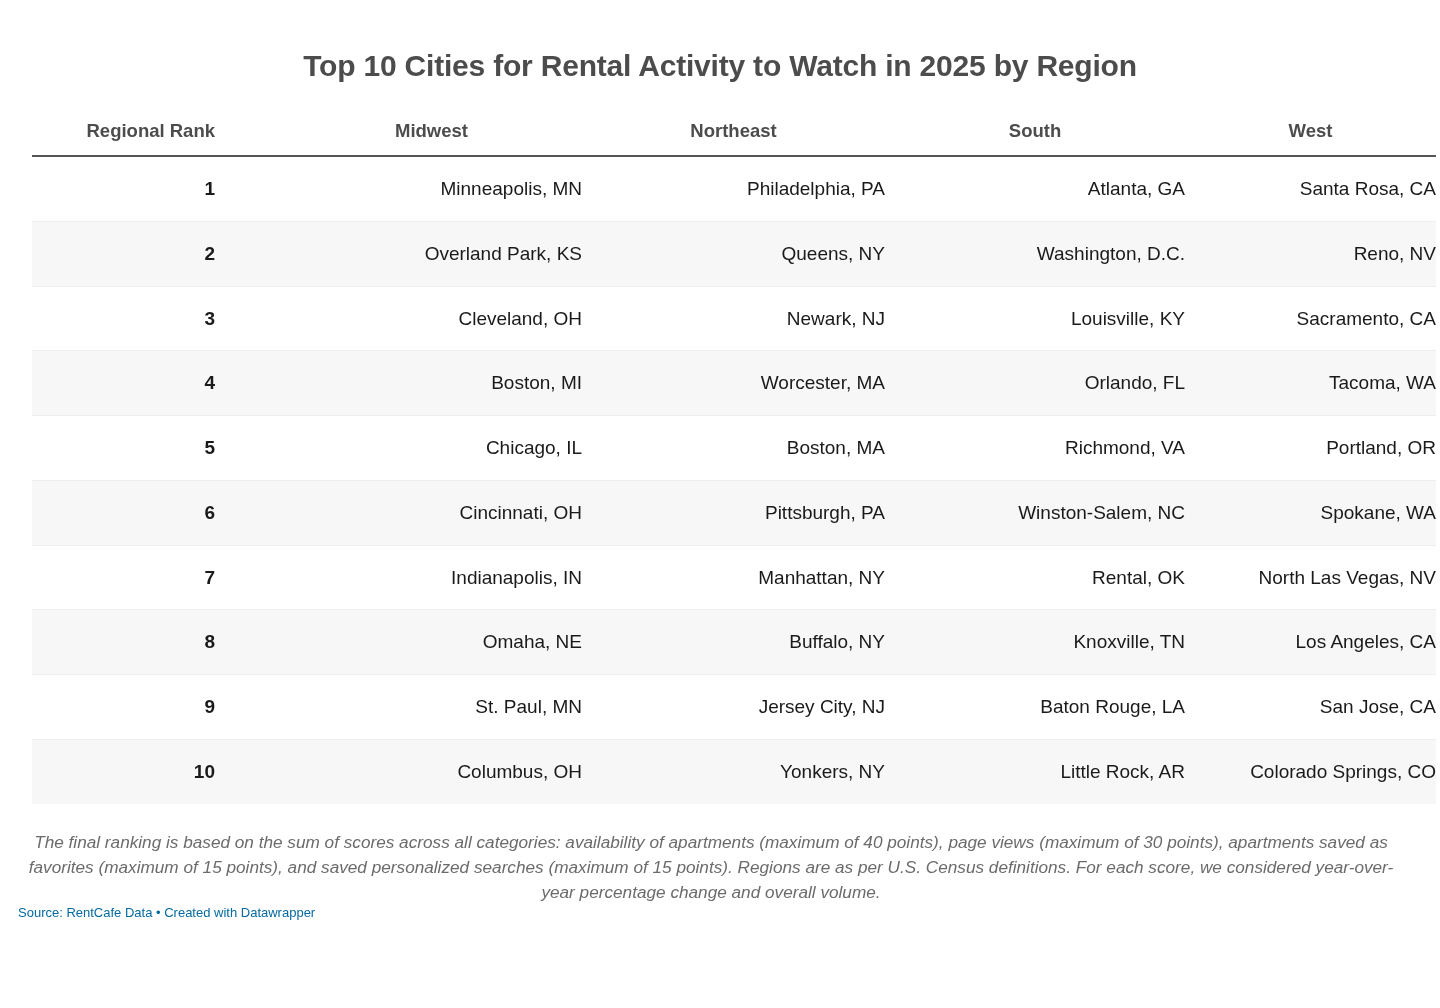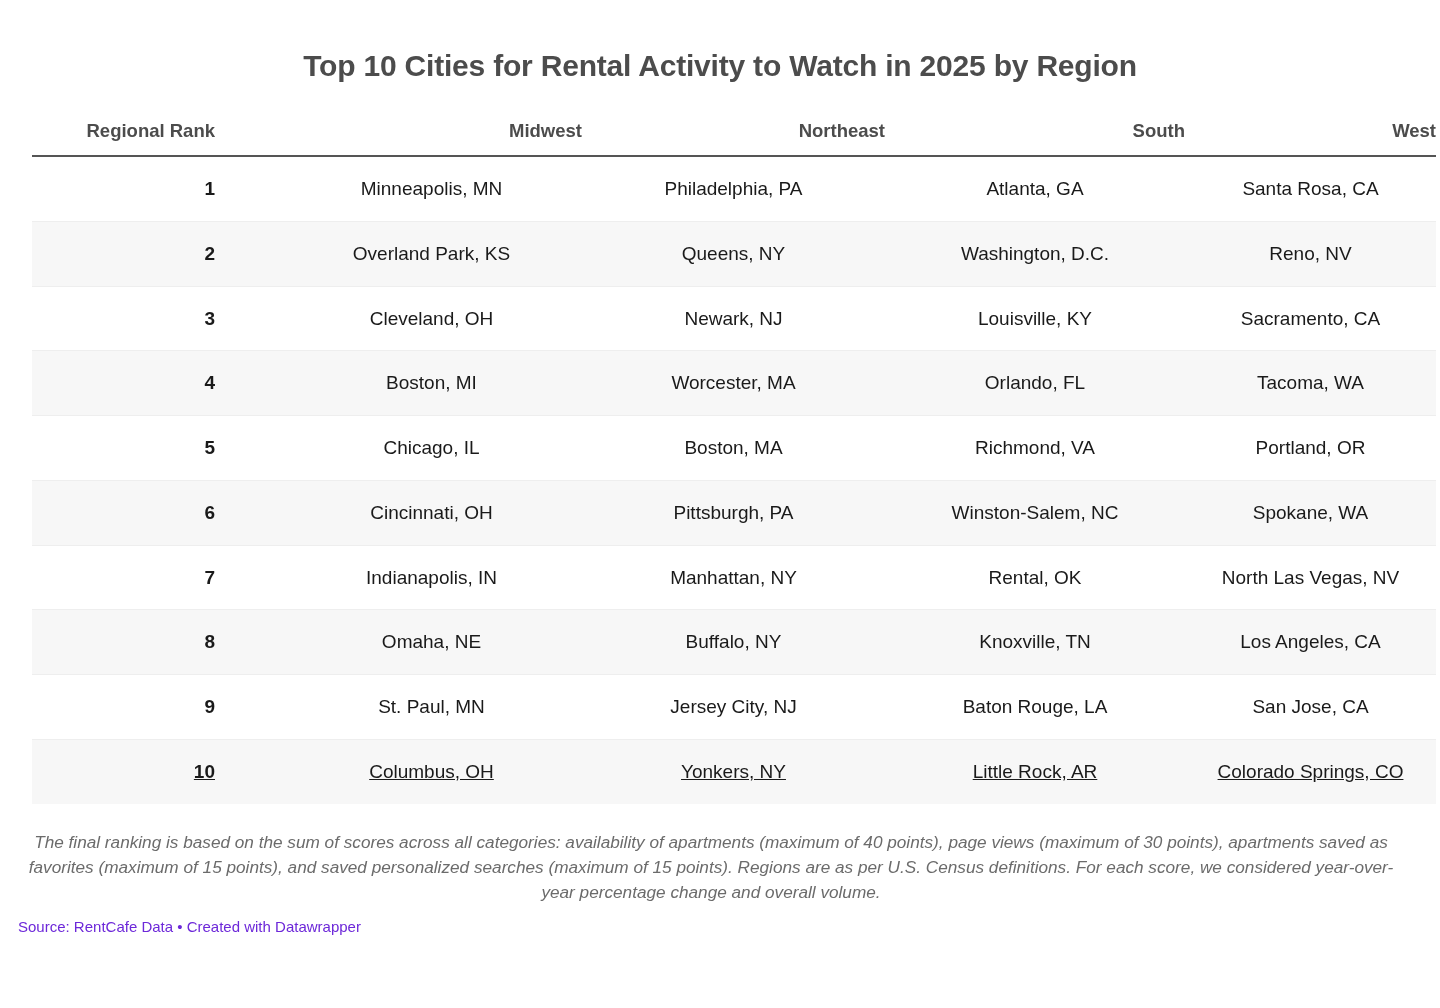--- a/index.html
+++ b/index.html
@@ -34,75 +34,73 @@
   }
   table.data-table {
     width: 1404px;
     border-collapse: collapse;
     table-layout: fixed;
   }
   table.data-table thead th {
     font-size: 18.5px;
     font-weight: bold;
     color: #4c4c4c;
-    text-align: right;
+    text-align: center;
     padding: 0 0 13px 0;
     vertical-align: bottom;
     border-bottom: 2.5px solid #555555;
     white-space: nowrap;
   }
   table.data-table thead th.col-rank {
     text-align: right;
     padding-right: 66px;
   }
   table.data-table tbody td {
     font-size: 19px;
     color: #1a1a1a;
-    text-align: center;
+    text-align: right;
     padding: 20px 0 20px 0;
     border-bottom: 1px solid #eeeeee;
     vertical-align: middle;
     white-space: nowrap;
     line-height: 1.25;
   }
   table.data-table tbody td.cell-rank {
     text-align: right;
     font-weight: bold;
     padding-right: 66px;
     color: #1a1a1a;
   }
   table.data-table tbody tr.striped td {
     background: #f7f7f7;
   }
   table.data-table tbody tr:last-child td {
     border-bottom: none;
-    text-decoration: underline;
   }
   
   col.w-rank      { width: 249px; }
   col.w-midwest   { width: 301px; }
   col.w-northeast { width: 303px; }
   col.w-south     { width: 300px; }
   col.w-west      { width: 251px; }
 
   .notes {
     margin-top: 26px;
     padding: 0 18px;
     font-size: 17.2px;
     font-style: italic;
     color: #6b6b6b;
     line-height: 1.46;
     max-width: 1422px;
     text-align: center;
   }
   .source {
     padding: 0 18px;
-    margin-top: 12px;
-    font-size: 15px;
-    color: #6d28d9;
+    font-size: 13px;
+    color: #0369a1;
     line-height: 1.3;
   }
 </style>
 </head>
 <body>
 
 <div class="page">
 
   <h1 class="chart-title">Top 10 Cities for Rental Activity to Watch in 2025 by Region</h1>
 

